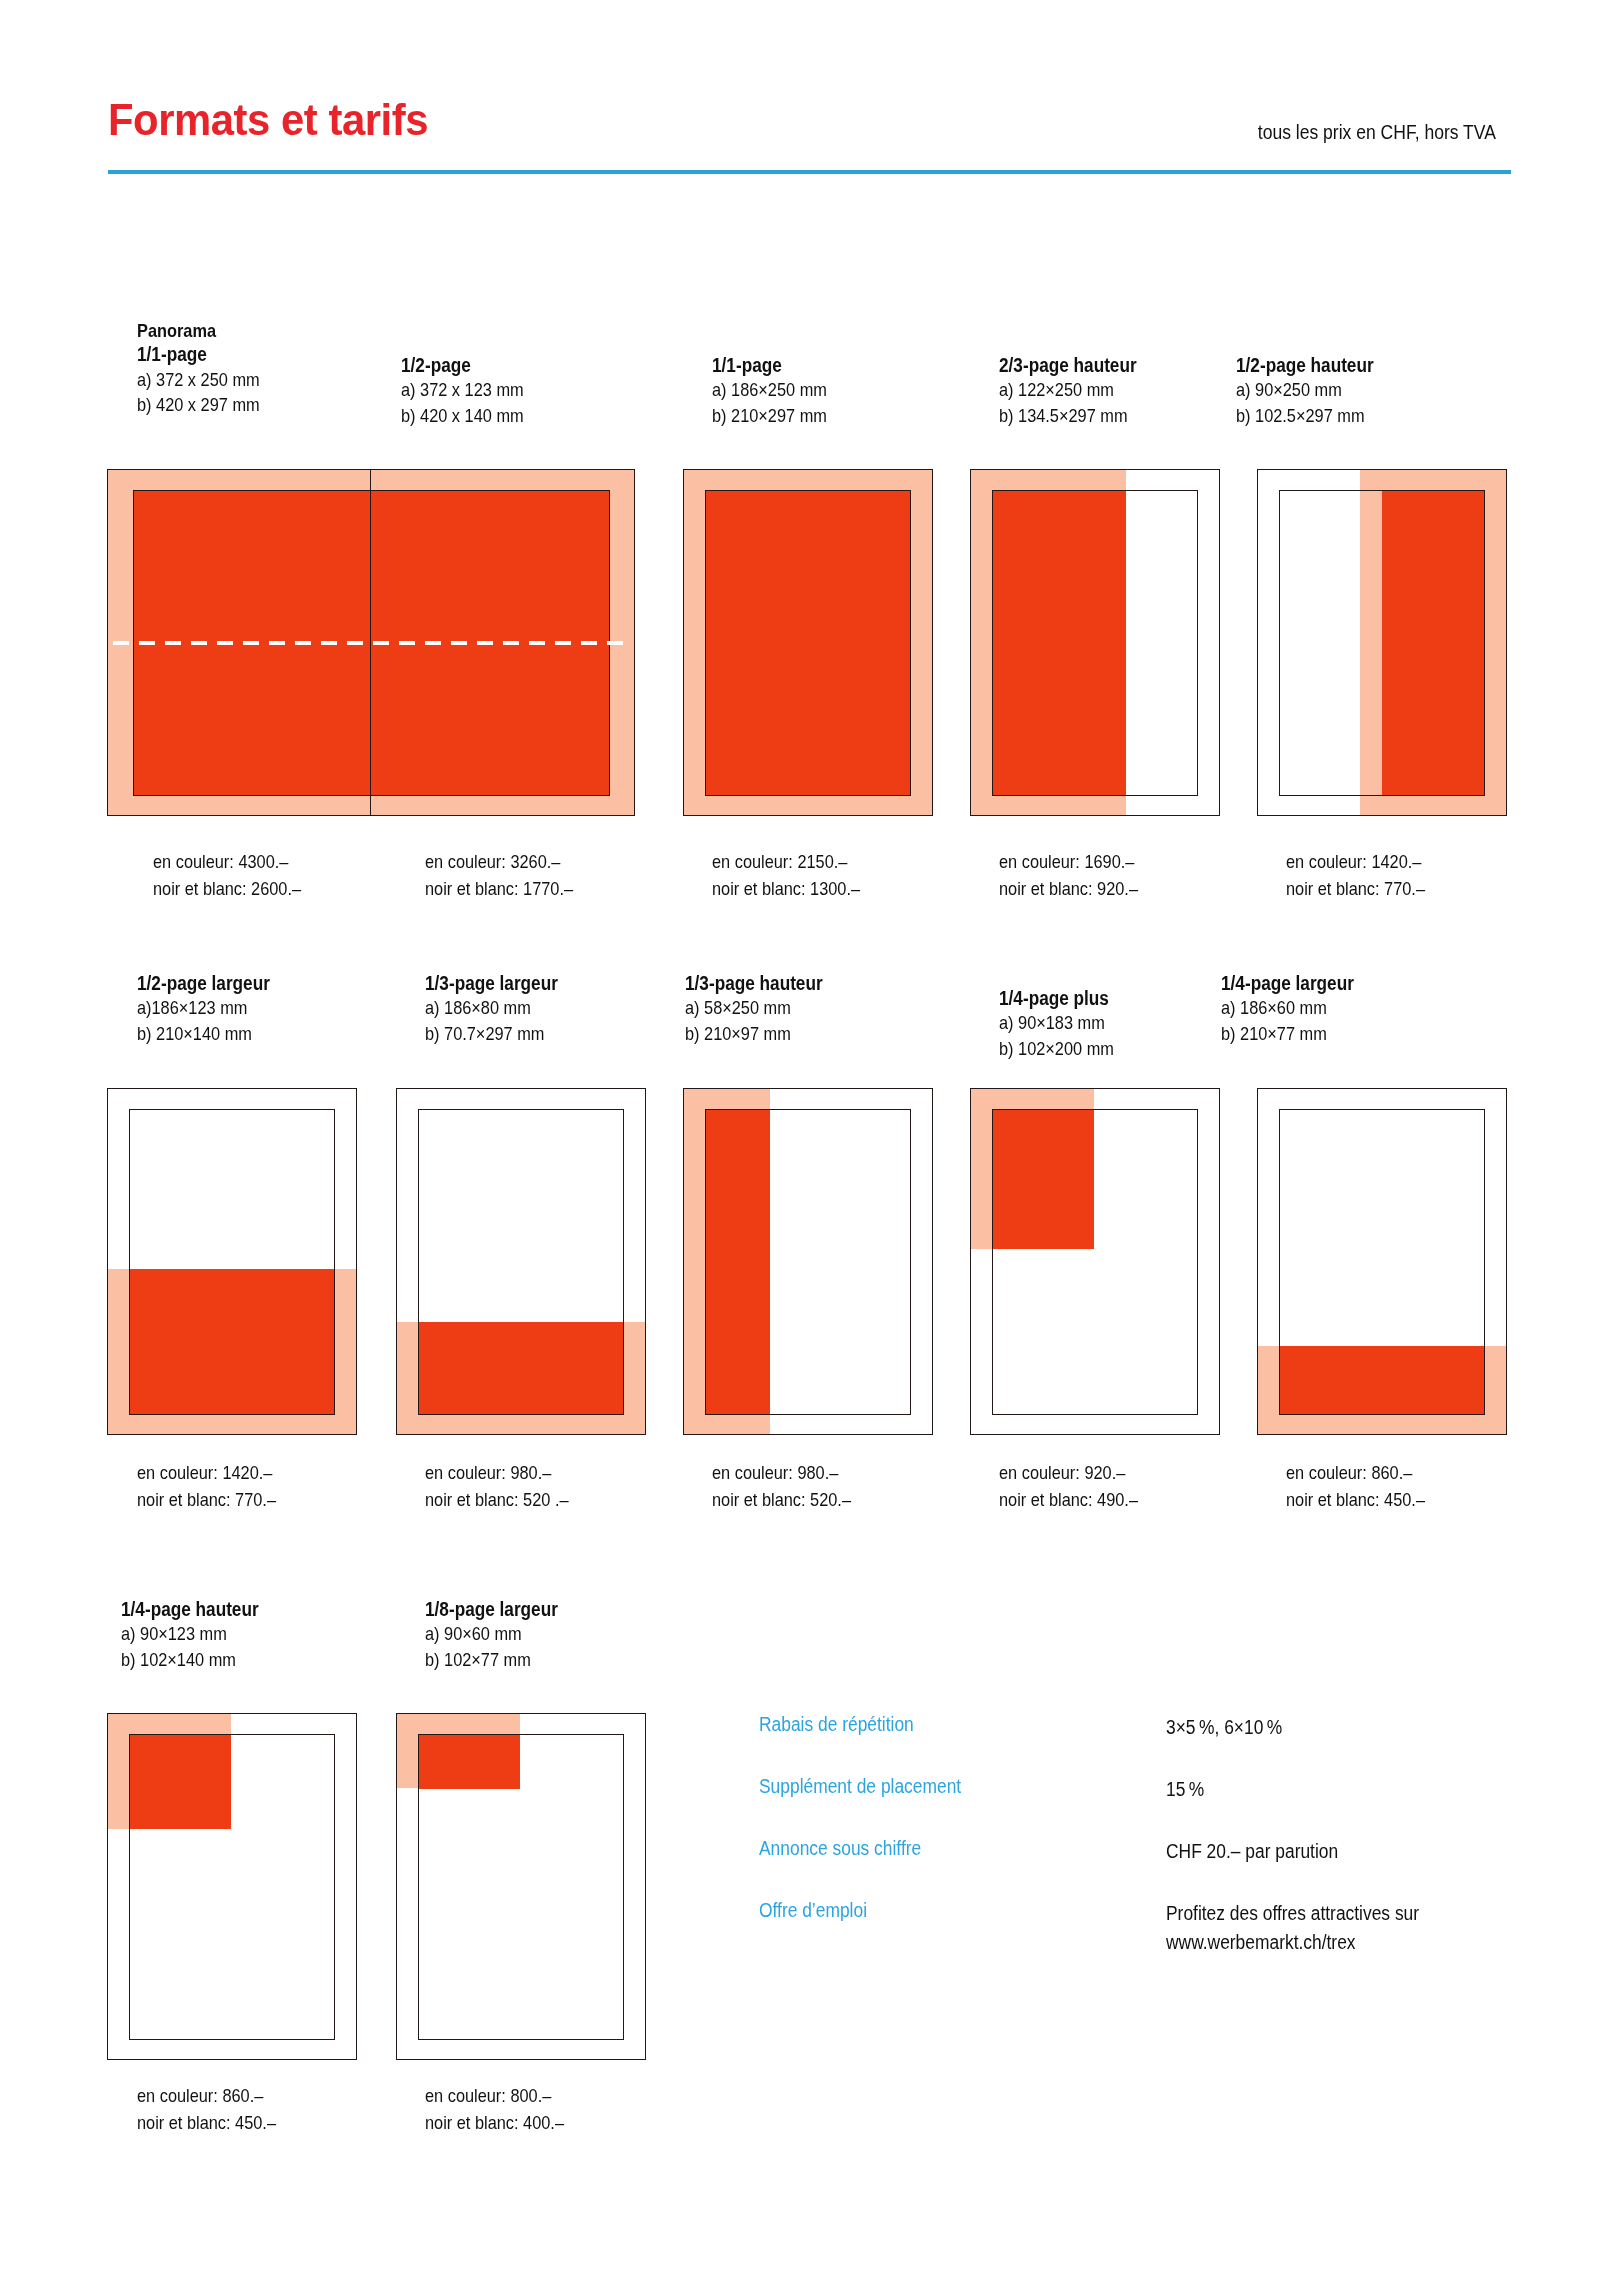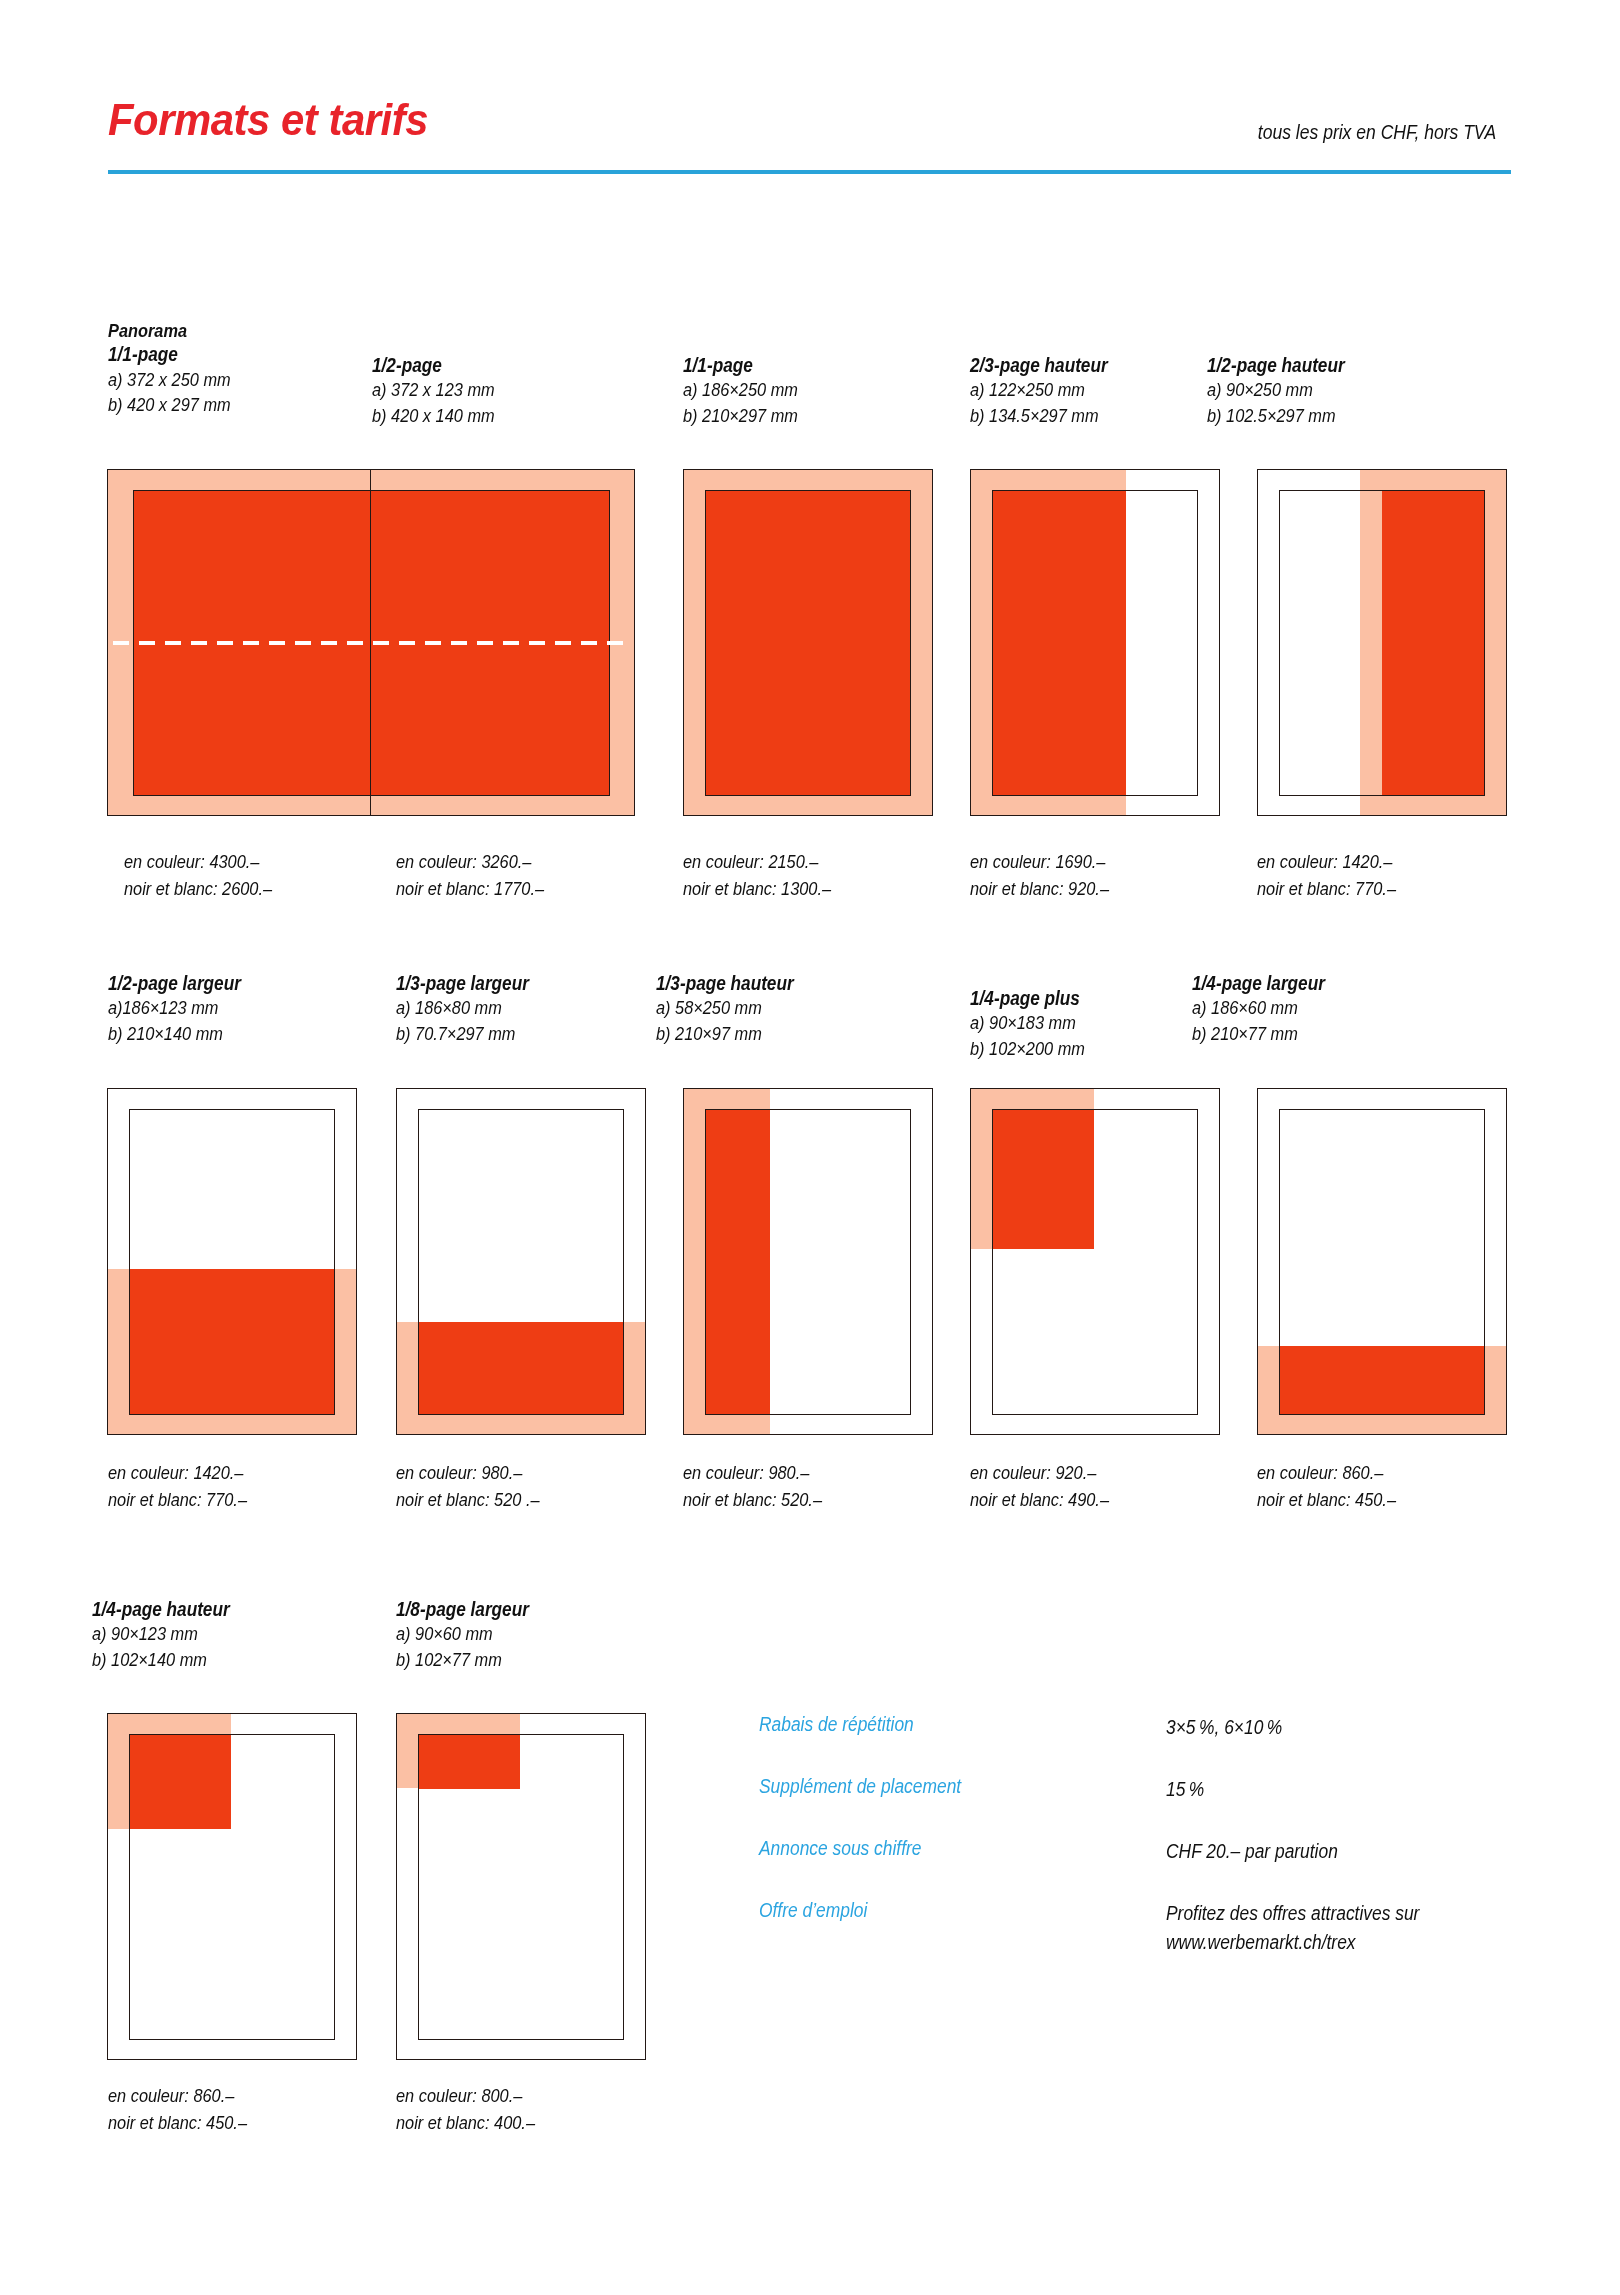--- a/index.html
+++ b/index.html
@@ -1,21 +1,21 @@
 <!DOCTYPE html>
 <html style="font-size:7.4px"><head>
 <meta charset="utf-8">
 <style>
   html,body{margin:0;padding:0;}
   body{
     width:1620px;height:2295px;background:#ffffff;
     font-family:"Liberation Sans","DejaVu Sans",sans-serif;
     -webkit-font-smoothing:antialiased;
   }
-  .page{position:relative;width:1620px;height:2295px;font-style:italic;}
+  .page{position:relative;width:1620px;height:2295px;}
 
   
   .title{
     position:absolute;left:108px;top:97px;
     font-size:45px;font-weight:bold;color:#e8232a;
     letter-spacing:-0.5px;line-height:1;
     transform:scaleX(.93);transform-origin:left center;
   }
   .tvanote{
     position:absolute;right:124px;top:121px;
@@ -30,21 +30,21 @@
   .legend .chip{
     display:inline-block;height:38px;line-height:38px;
     color:#ffffff;font-size:21px;vertical-align:top;
     transform:scaleX(.9);transform-origin:left center;
     white-space:nowrap;
   }
   .chip-a{background:#e3201f;padding:0 10.2px;}
   .chip-b{background:#f79663;padding:0 10.2px;margin-left:20.4px;}
 
   
-  .cell{position:absolute;}
+  .cell{position:absolute;margin-left:29px;}
   .cell .name{
     font-size:20px;font-weight:bold;color:#111;white-space:nowrap;
     transform:scaleX(.86);transform-origin:left center;line-height:1.22;
   }
   .cell .pre{
     font-size:19px;font-weight:bold;color:#111;white-space:nowrap;
     transform:scaleX(.86);transform-origin:left center;line-height:1.22;
   }
   .cell .dim{
     font-size:19px;color:#111;white-space:nowrap;

